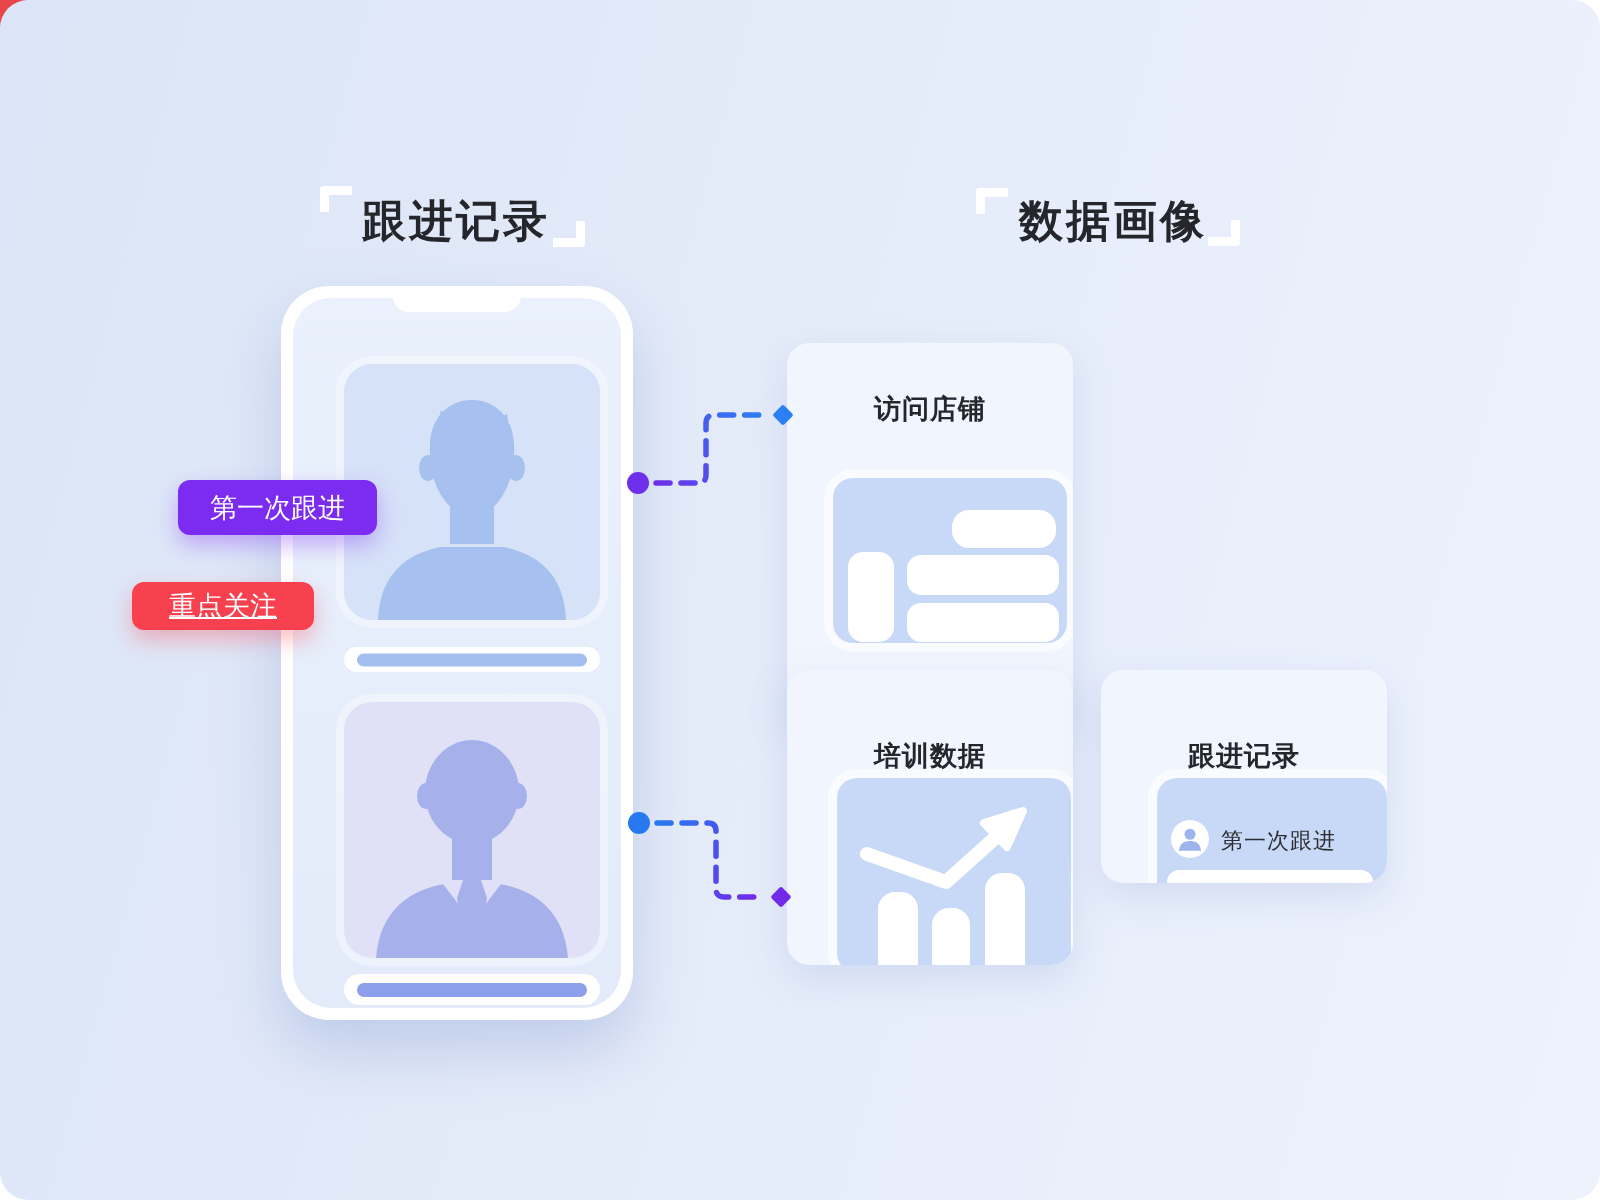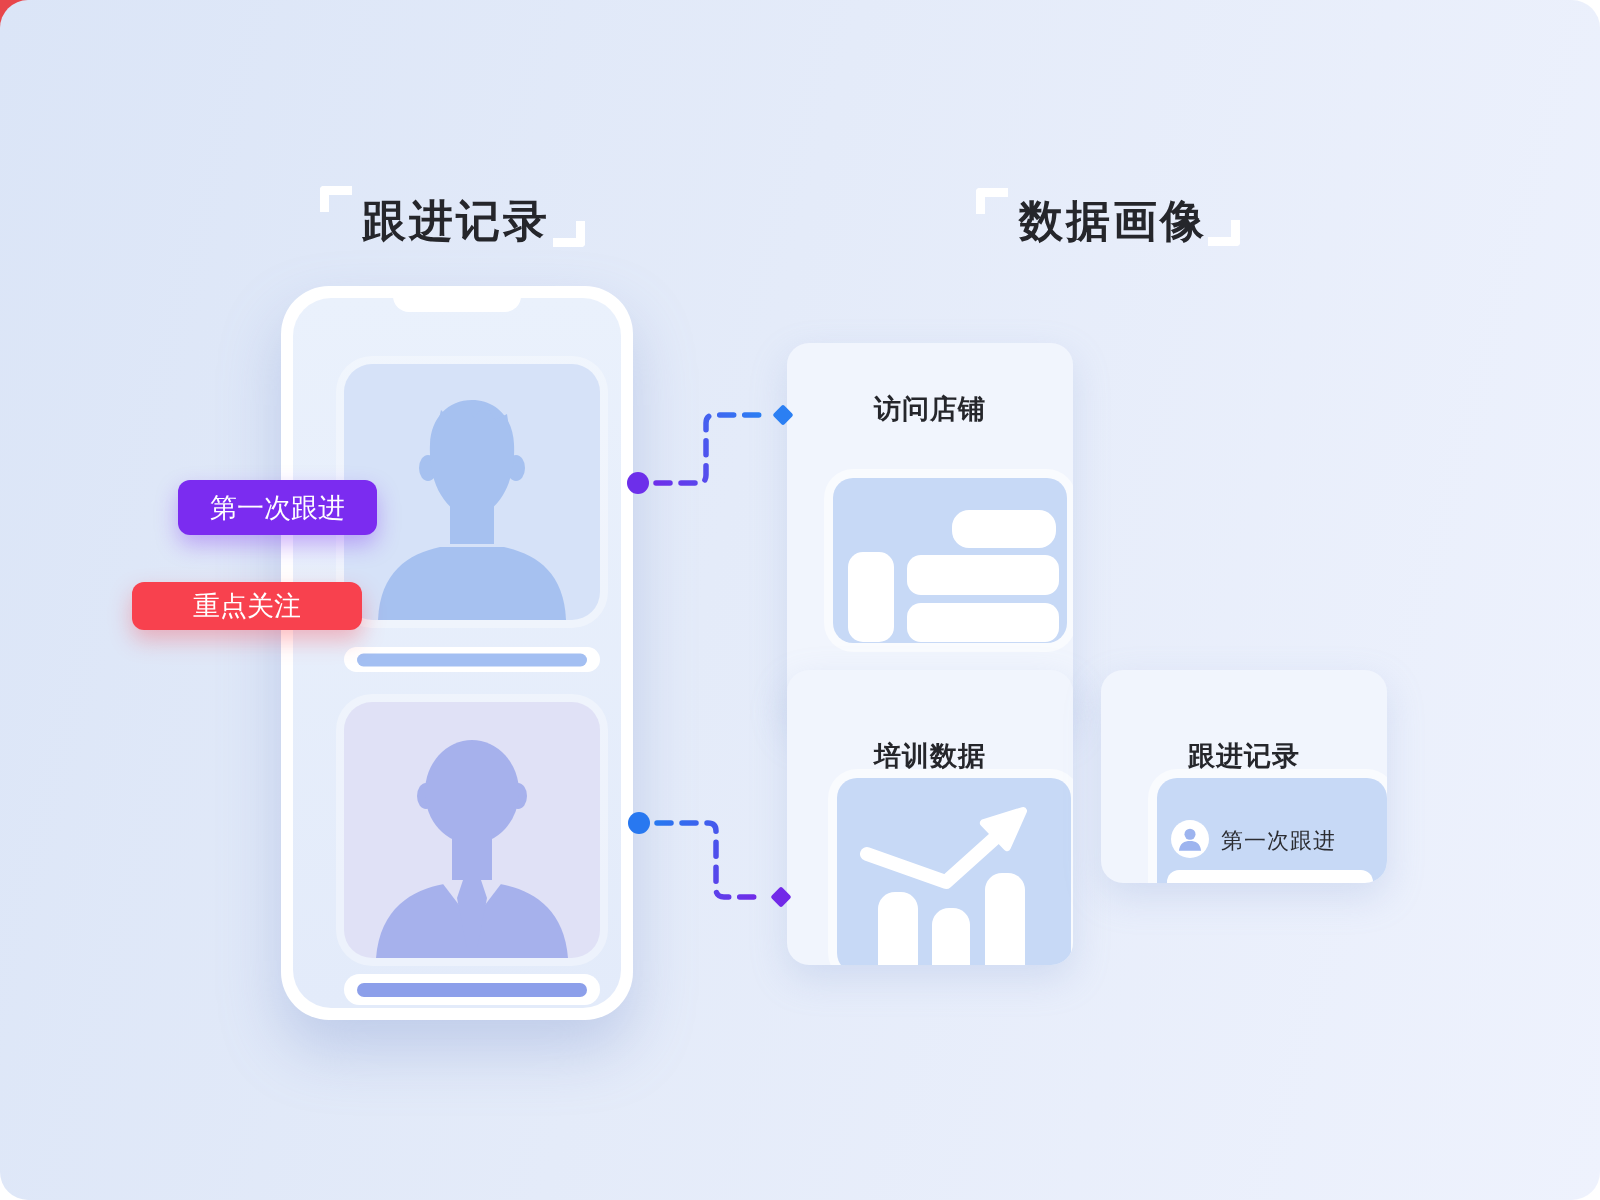--- a/index.html
+++ b/index.html
@@ -41,22 +41,22 @@
   #pill-1 .bar{height:13px;background:#A3BFF2;}
   #pill-2 .bar{height:14px;background:#8C9FEA;}
 
   
   .tag{position:absolute;display:flex;align-items:center;justify-content:center;color:#ffffff;
        font-size:27px;font-weight:500;border-radius:12px;}
   #tag-0{left:140px;top:392px;width:197px;height:53px;background:#F7A61F;
          box-shadow:0 10px 22px rgba(247,166,31,0.35);}
   #tag-1{left:178px;top:480px;width:199px;height:55px;background:#7B2CF0;
          box-shadow:0 10px 22px rgba(123,44,240,0.35);}
-  #tag-2{left:132px;top:582px;width:230px;height:48px;background:#F8414E;
-         box-shadow:0 10px 22px rgba(248,65,78,0.35);}
+  #tag-2{left:132px;top:582px;width:182px;height:48px;background:#F8414E;
+         box-shadow:0 10px 22px rgba(248,65,78,0.35);text-decoration:underline;}
 
   
   .fcard{position:absolute;width:286px;border-radius:22px;background:#F1F5FD;overflow:hidden;
          box-shadow:0 14px 36px rgba(152,172,220,0.28);}
   #fcard-0{left:787px;top:343px;height:382px;}
   #fcard-1{left:1101px;top:343px;height:305px;}
   #fcard-2{left:787px;top:670px;height:295px;}
   #fcard-3{left:1101px;top:670px;height:213px;}
   .fcard .fc-title{position:absolute;left:0;right:0;text-align:center;font-size:27px;font-weight:600;
                    color:#25262B;letter-spacing:1px;}

